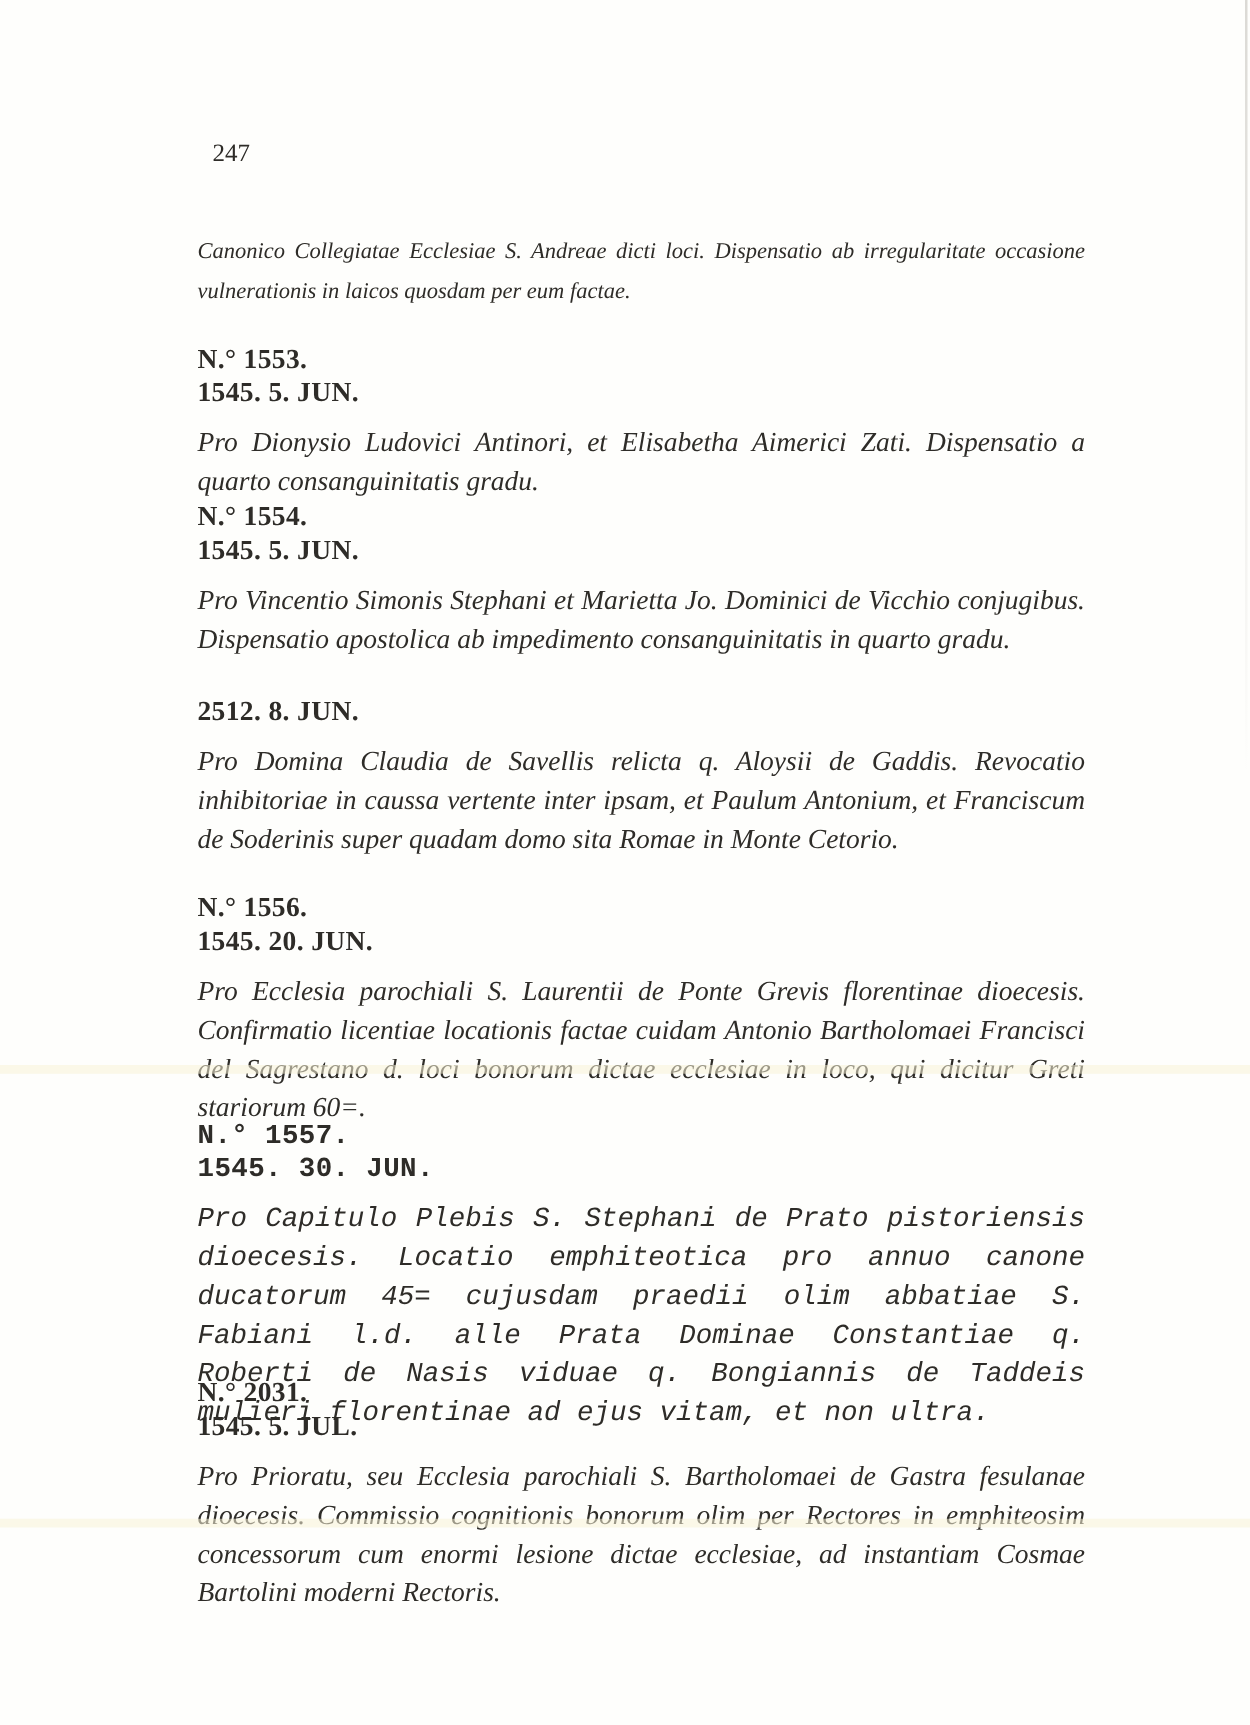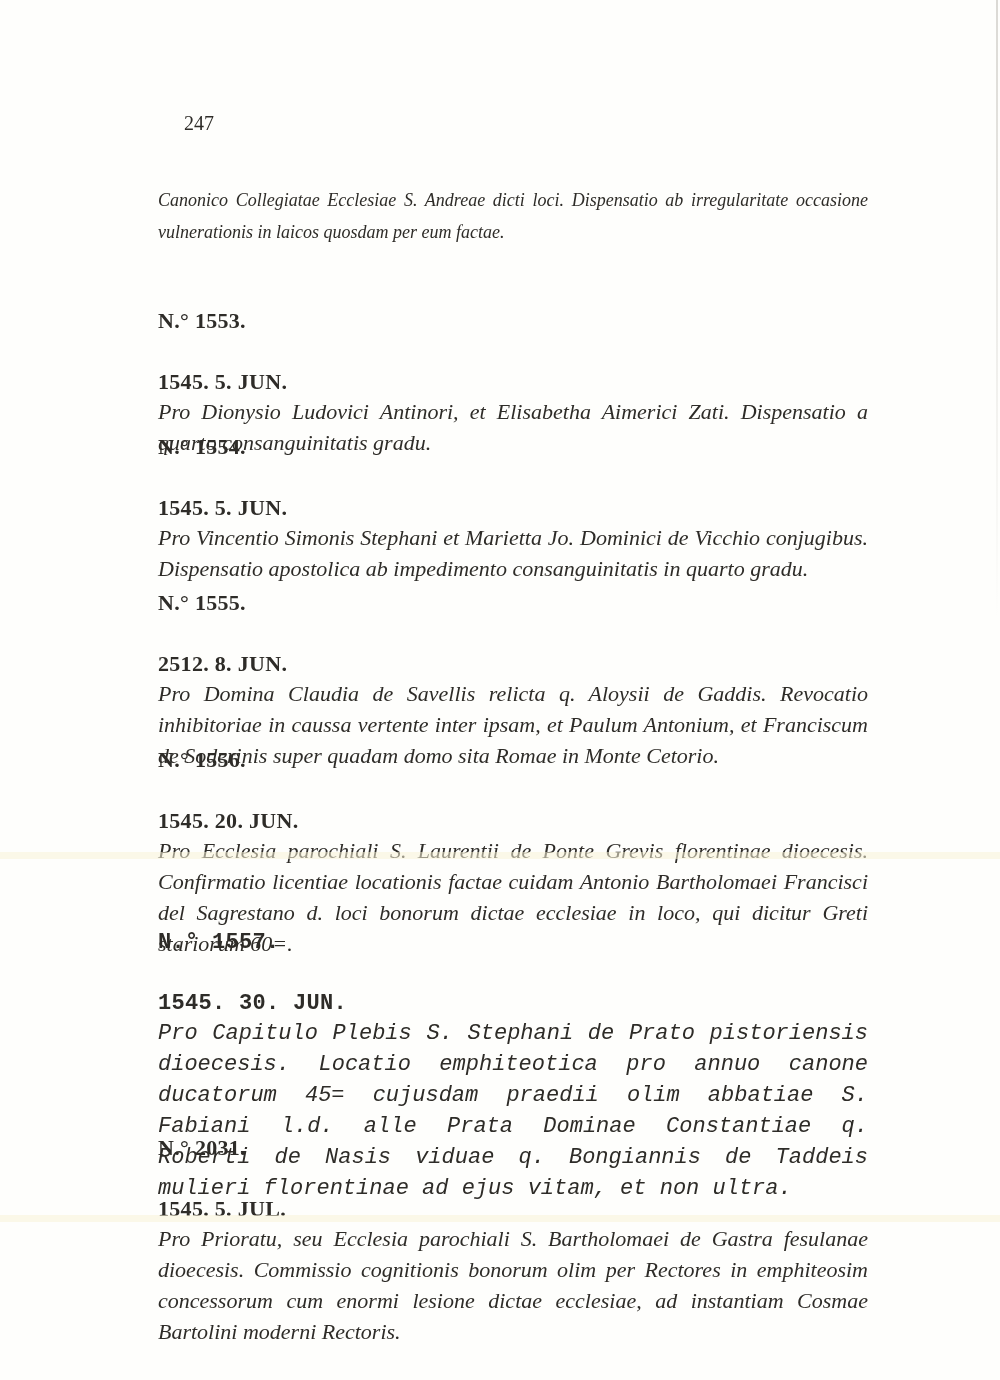--- a/index.html
+++ b/index.html
@@ -22,21 +22,20 @@
     top: 110px;
     width: 700px;
     display: flex;
     justify-content: space-between;
     align-items: baseline;
     font-size: 20px;
     line-height: 26px;
     white-space: nowrap;
   }
   .running-head .page-number {
-    margin-left: 14px;
   }
   .intro-paragraph {
     position: absolute;
     left: 158px;
     top: 184px;
     width: 710px;
     font-style: italic;
     font-size: 18px;
     line-height: 32px;
     text-align: justify;
@@ -46,29 +45,28 @@
     position: absolute;
     left: 158px;
     width: 710px;
   }
   .entry-number,
   .entry-date {
     font-weight: bold;
     font-size: 22px;
     line-height: 27px;
     letter-spacing: 0.3px;
-    margin-top: 34px;
   }
   .entry-text {
     font-style: italic;
     font-size: 22px;
     line-height: 31px;
     text-align: justify;
     text-align-last: left;
-    margin-top: 1px;
+    margin-top: 11px;
   }
   .e1553 { top: 273px; }
   .e1554 { top: 399px; }
   .e1555 { top: 555px; }
   .e1556 { top: 712px; }
   .e1557 { top: 895px; font-family: Liberation Mono, monospace; }
   .e1558 { top: 1100px; }
   
   .scan-hline {
     position: absolute;
@@ -107,21 +105,20 @@
     <div class="entry-text">Pro Dionysio Ludovici Antinori, et Elisabetha Aimerici Zati. Dispensatio a quarto consanguinitatis gradu.</div>
   </div>
 
   <div class="entry e1554">
     <div class="entry-number">N.° 1554.</div>
     <div class="entry-date">1545. 5. JUN.</div>
     <div class="entry-text">Pro Vincentio Simonis Stephani et Marietta Jo. Dominici de Vicchio conjugibus. Dispensatio apostolica ab impedimento consanguinitatis in quarto gradu.</div>
   </div>
 
   <div class="entry e1555">
-    <div class="entry-number">N.° 1555.</div>
     <div class="entry-date">2512. 8. JUN.</div>
     <div class="entry-text">Pro Domina Claudia de Savellis relicta q. Aloysii de Gaddis. Revocatio inhibitoriae in caussa vertente inter ipsam, et Paulum Antonium, et Franciscum de Soderinis super quadam domo sita Romae in Monte Cetorio.</div>
   </div>
 
   <div class="entry e1556">
     <div class="entry-number">N.° 1556.</div>
     <div class="entry-date">1545. 20. JUN.</div>
     <div class="entry-text">Pro Ecclesia parochiali S. Laurentii de Ponte Grevis florentinae dioecesis. Confirmatio licentiae locationis factae cuidam Antonio Bartholomaei Francisci del Sagrestano d. loci bonorum dictae ecclesiae in loco, qui dicitur Greti stariorum 60=.</div>
   </div>
 

